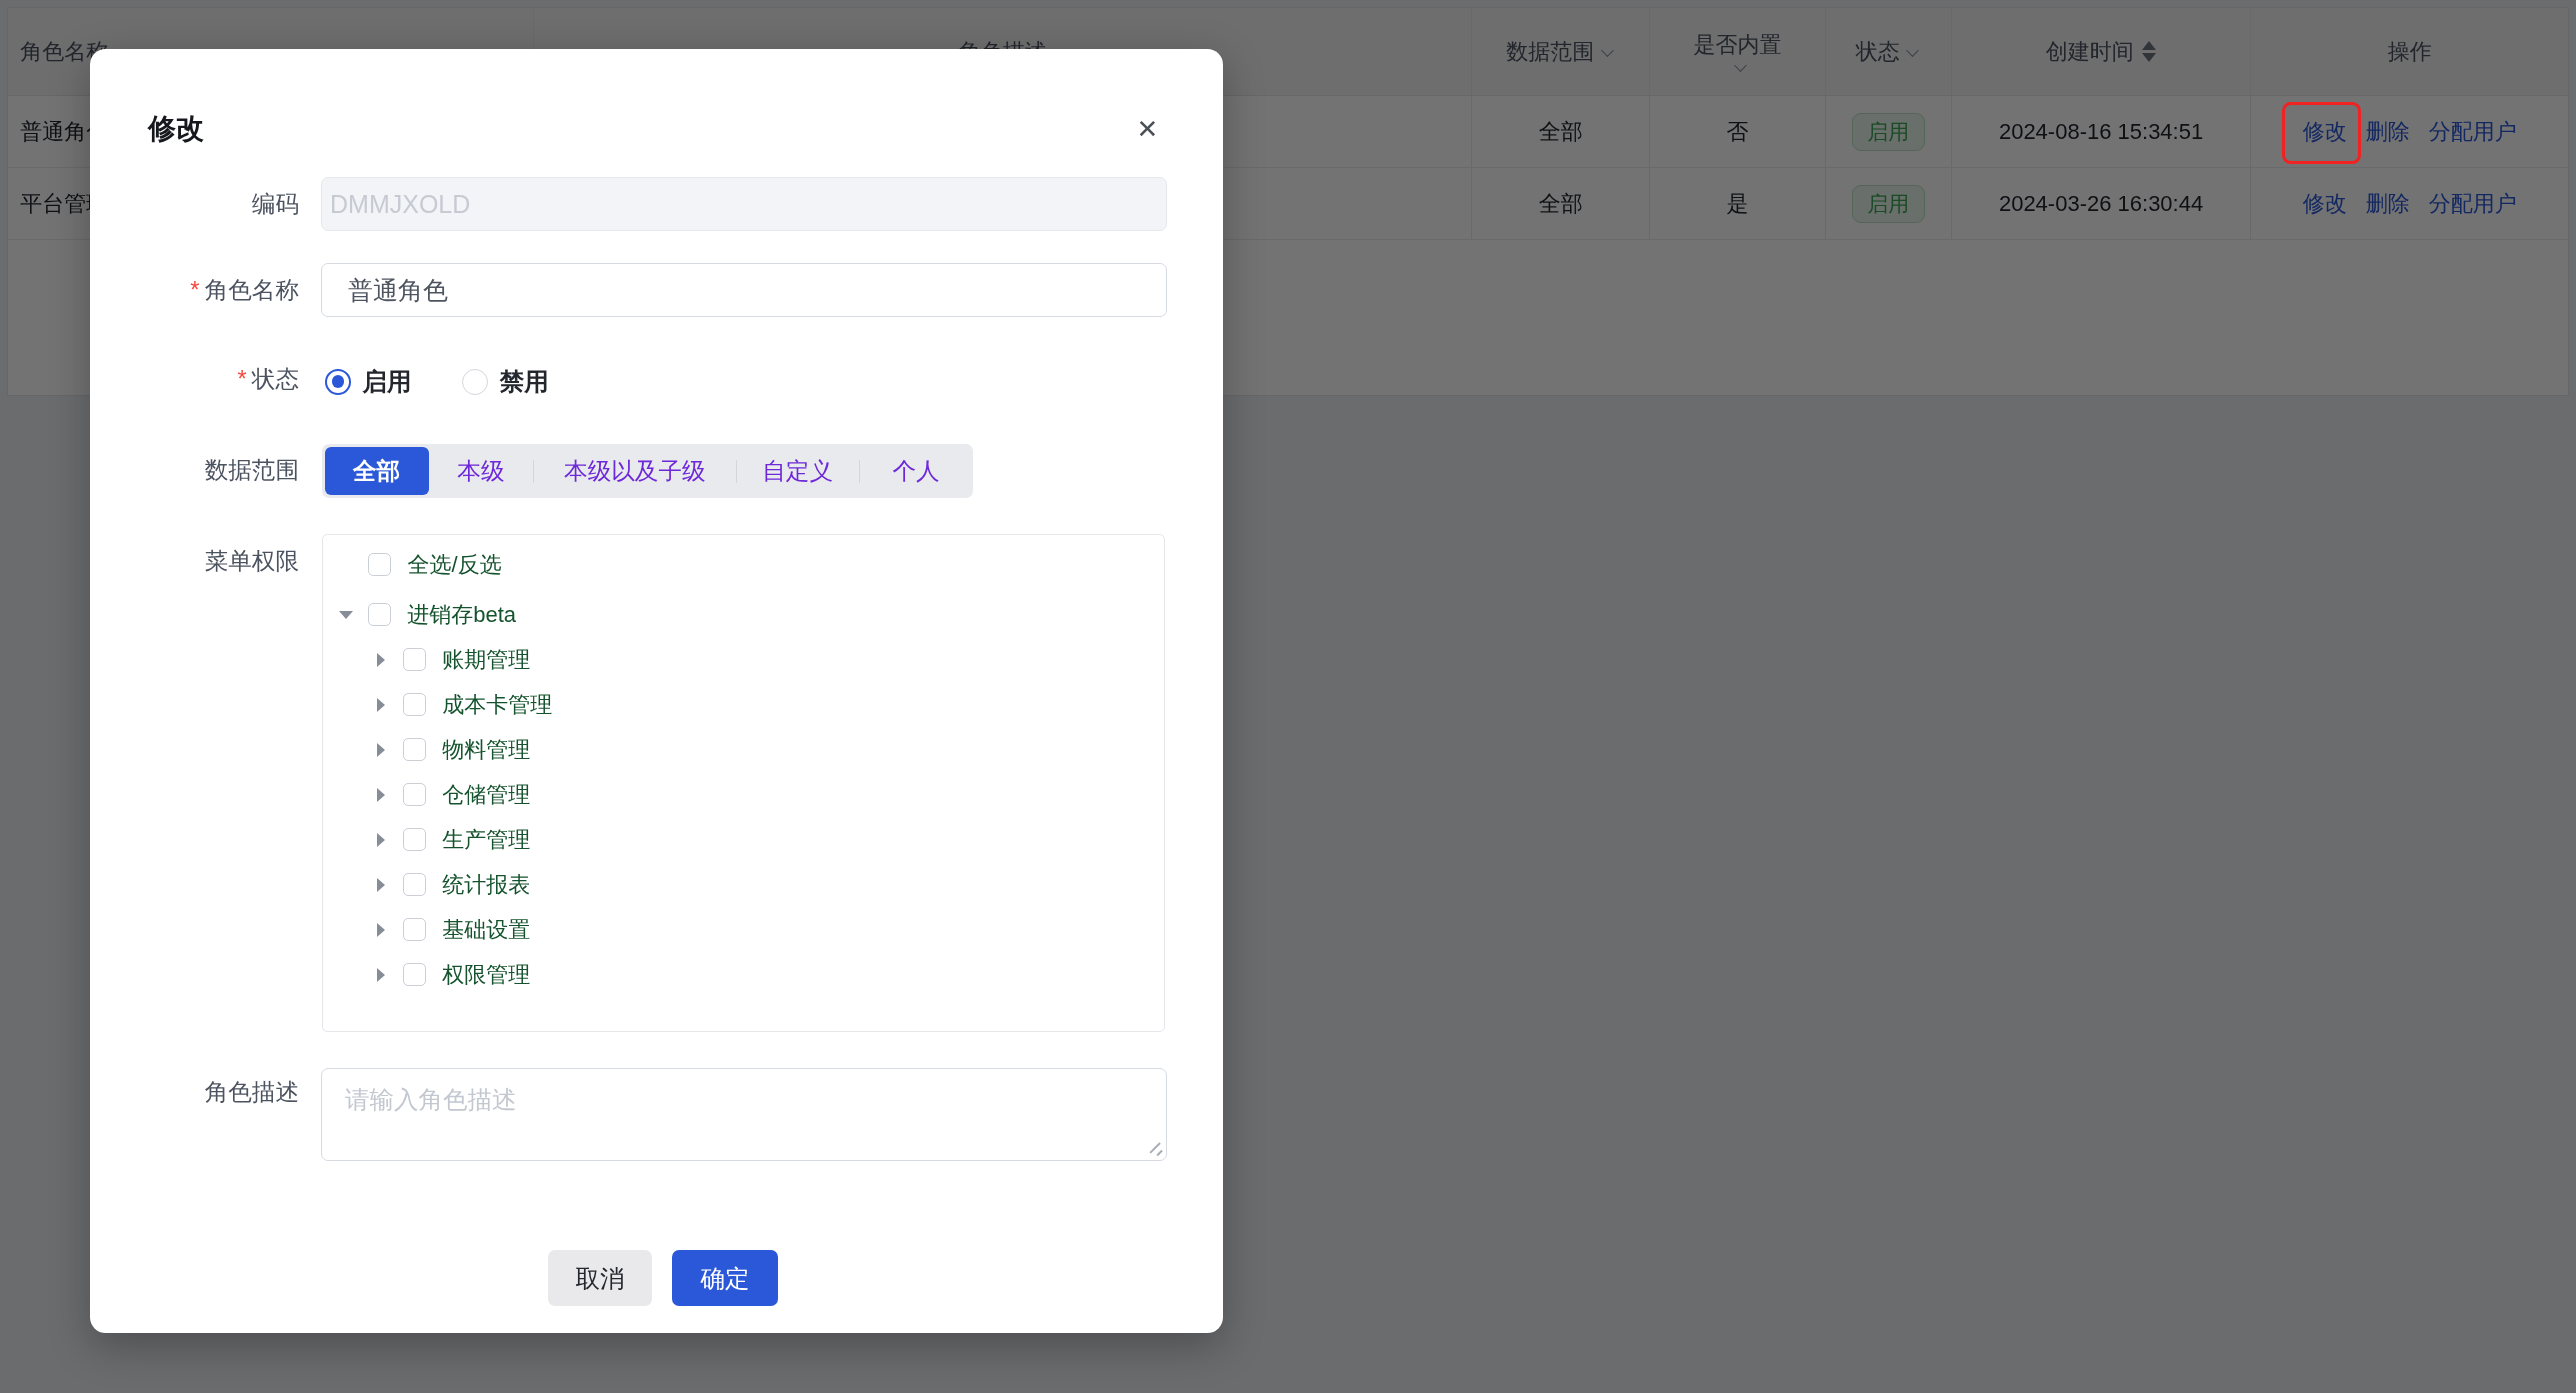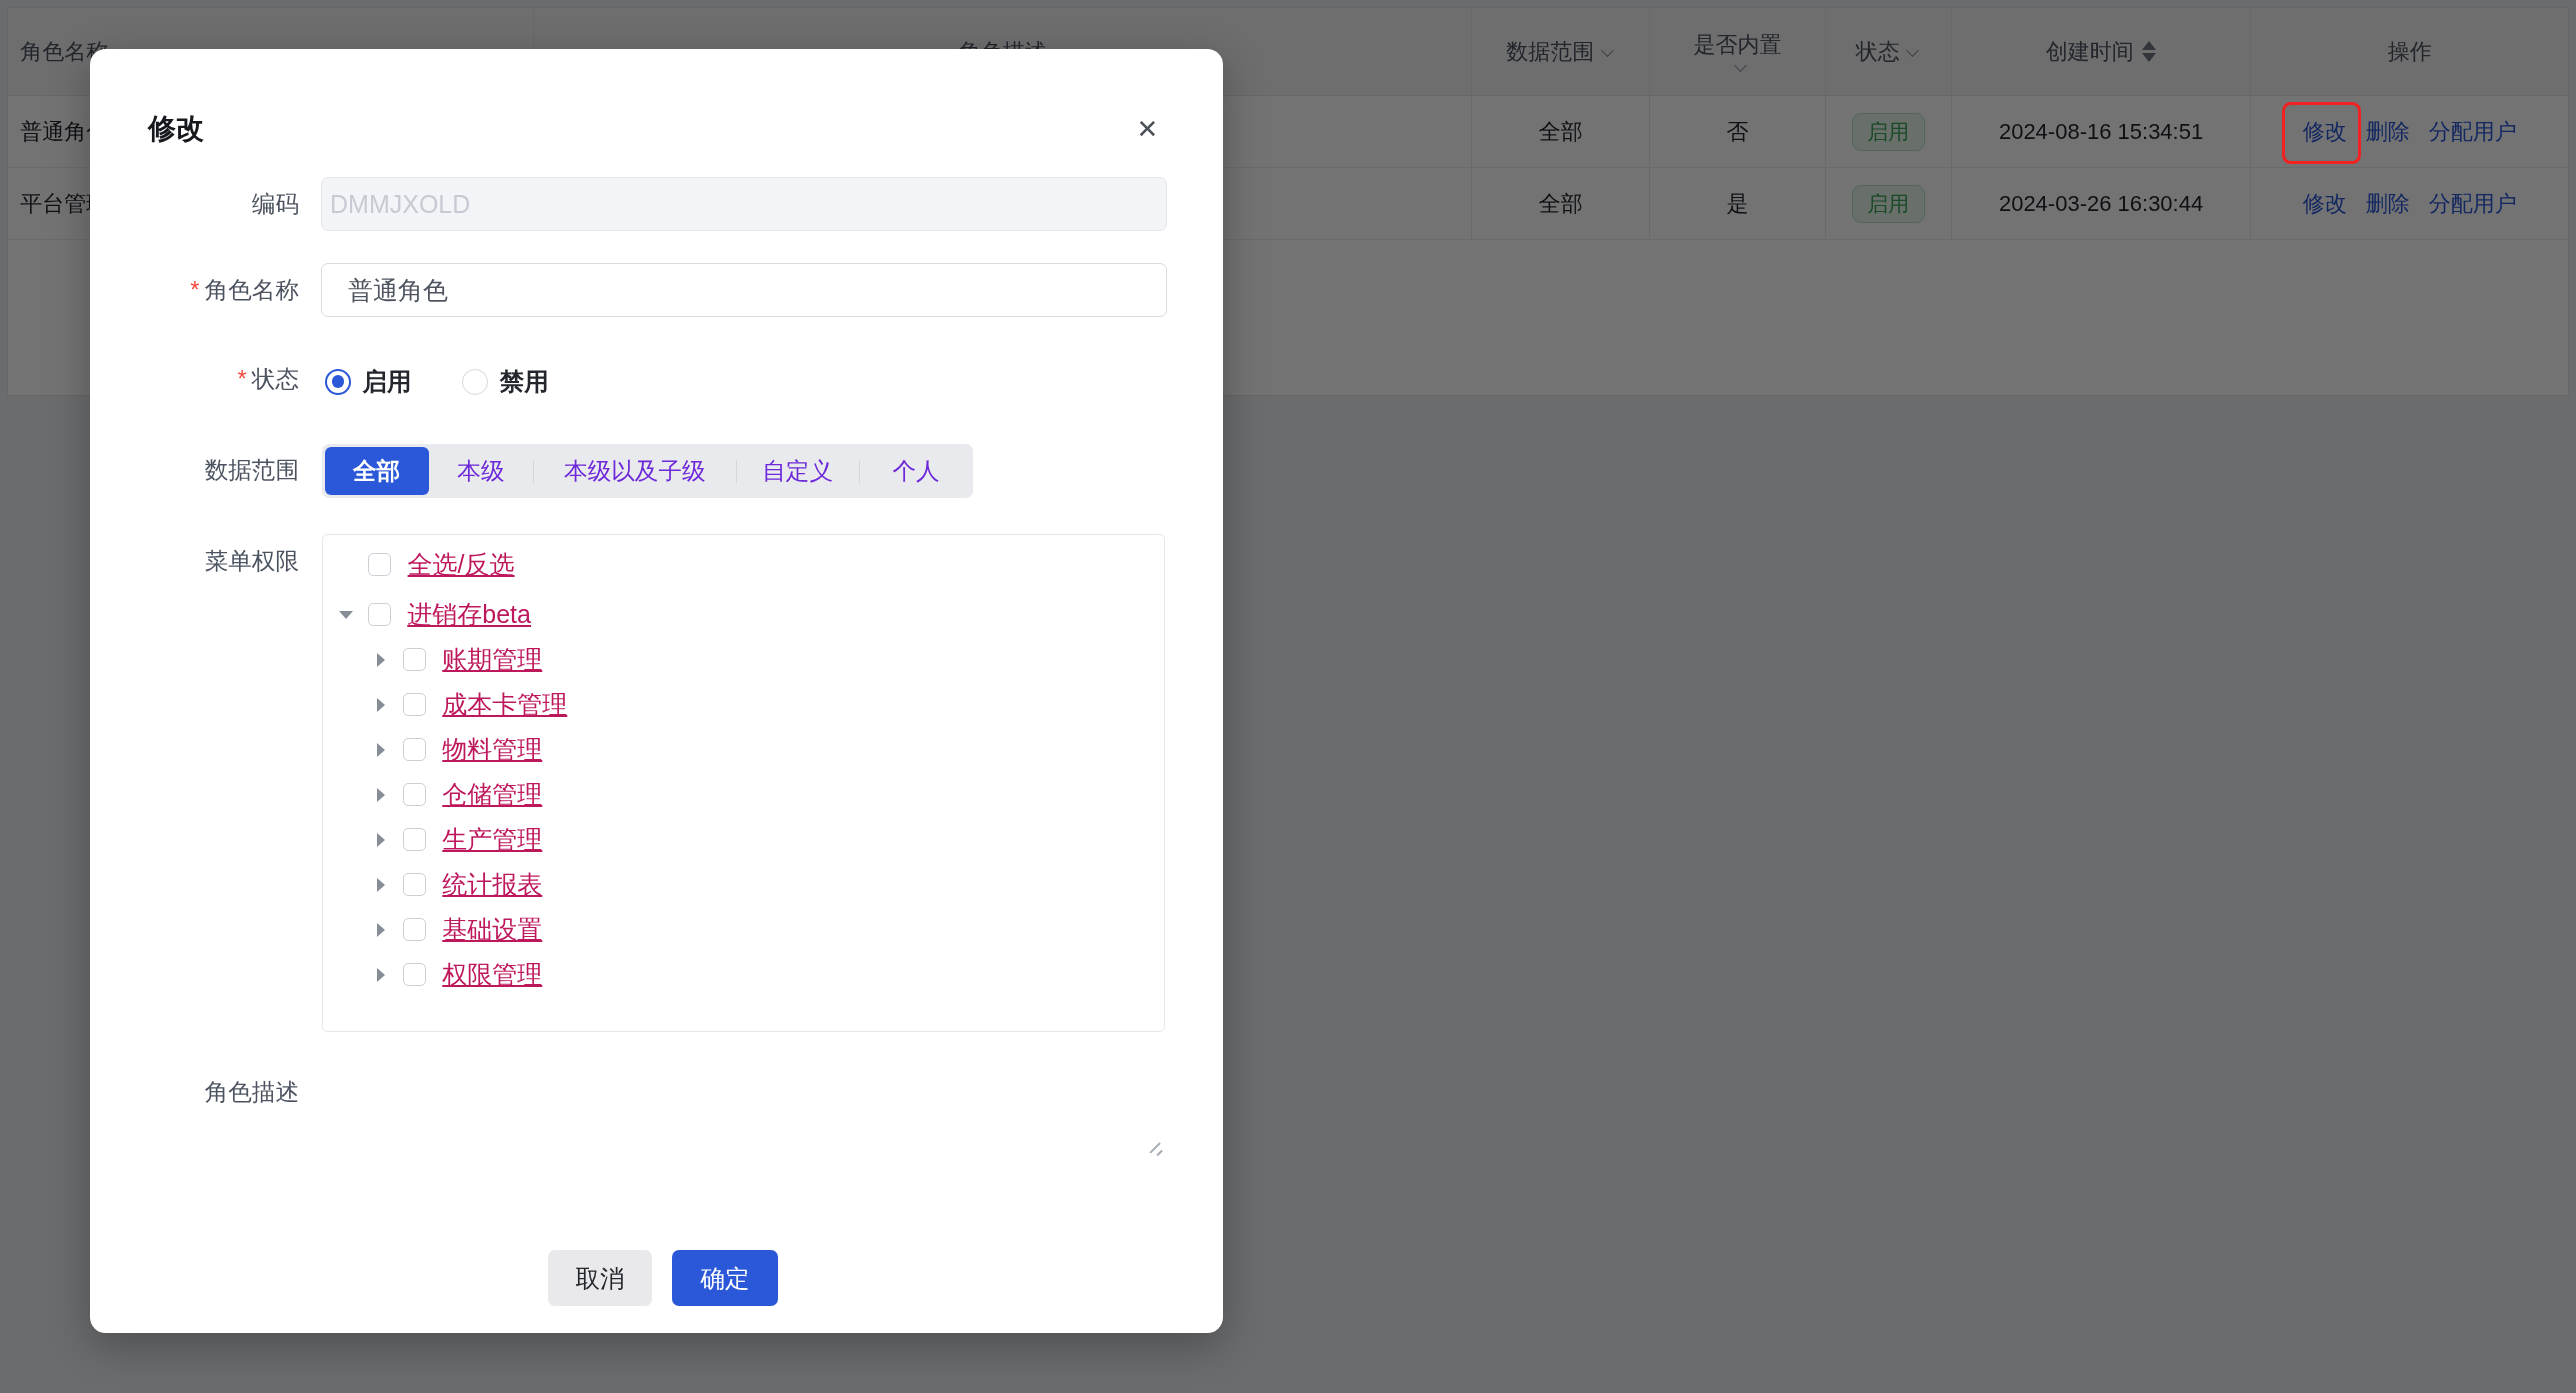--- a/index.html
+++ b/index.html
@@ -74,21 +74,21 @@
   .t-row { height:45px; display:flex; align-items:center; }
   .t-row.first { margin-top:7px; }
   .t-row.root-arrow { margin-top:5.2px; }
   .t-row.lvl0 { padding-left:45px; }
   .t-row.lvl0.root-arrow { padding-left:15px; }
   .t-row.lvl1 { padding-left:50px; }
   .arrow { width:15.7px; height:17.5px; margin-right:14px; display:flex; align-items:center; justify-content:center; }
   .arr-down  { width:0; height:0; border-left:7px solid transparent; border-right:7px solid transparent; border-top:8.7px solid #878d97; }
   .arr-right { width:0; height:0; border-top:7px solid transparent; border-bottom:7px solid transparent; border-left:8.7px solid #878d97; }
   .cbx { width:23px; height:23px; border:1.7px solid #caced5; border-radius:5.2px; background:#fff; margin-right:16.6px; flex:none; }
-  .t-label { font-size:25px; color:#be185d;text-decoration:underline; }
+  .t-label { font-size:22px; color:#14532d; }
 
   .txa { position:absolute; left:231px; top:1019px; width:846px; height:93px; border:0.9px solid #d6dae1;
       border-radius:7px; font-size:24.5px; color:#4e5560; padding:14px 23px; resize:none; outline:none; font-family:inherit; }
   .txa::placeholder { color:#c3c8d0; opacity:1; }
   .resize-grip { position:absolute; left:1055px; top:1088px; width:19px; height:19px; pointer-events:none; }
   .resize-grip i { position:absolute; background:#a7adb6; height:1.7px; transform:rotate(-45deg); }
   .resize-grip i:nth-child(1) { width:14px; right:1.7px; bottom:7px; }
   .resize-grip i:nth-child(2) { width:7px;  right:0.9px; bottom:2.6px; }
 
   .btn { position:absolute; top:1201px; height:56px; border:none; border-radius:7px; font-size:24.5px;
@@ -270,20 +270,21 @@
       <div class="t-row lvl1">
         <span class="arrow">
             <span class="arr-right"></span>
           </span>
         <span class="cbx"></span>
         <span class="t-label">权限管理</span>
       </div>
     </div>
 
     <div class="lbl" style="top:1026px;"><span>角色描述</span></div>
+    <textarea class="txa" placeholder="请输入角色描述" style=""></textarea>
     <span class="resize-grip">
         <i></i>
         <i></i>
       </span>
 
     <button class="btn btn-cancel">取消</button>
     <button class="btn btn-ok">确定</button>
   </div>
 
 </div>

